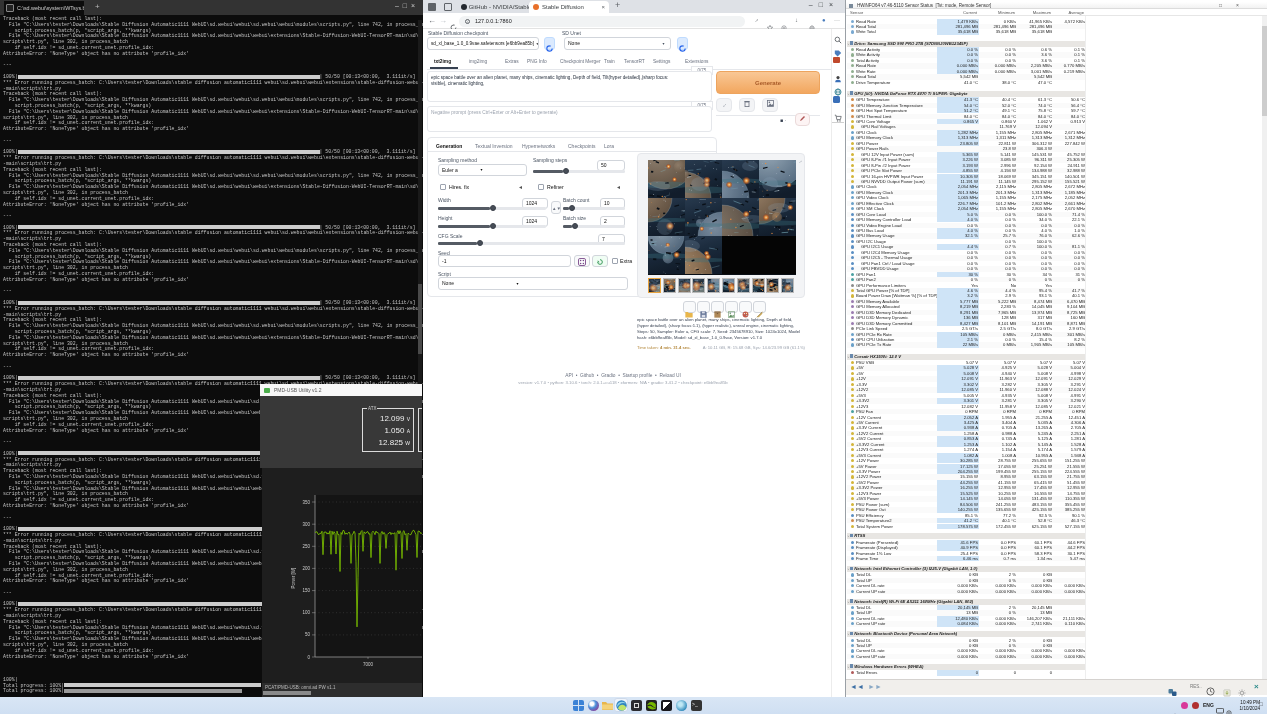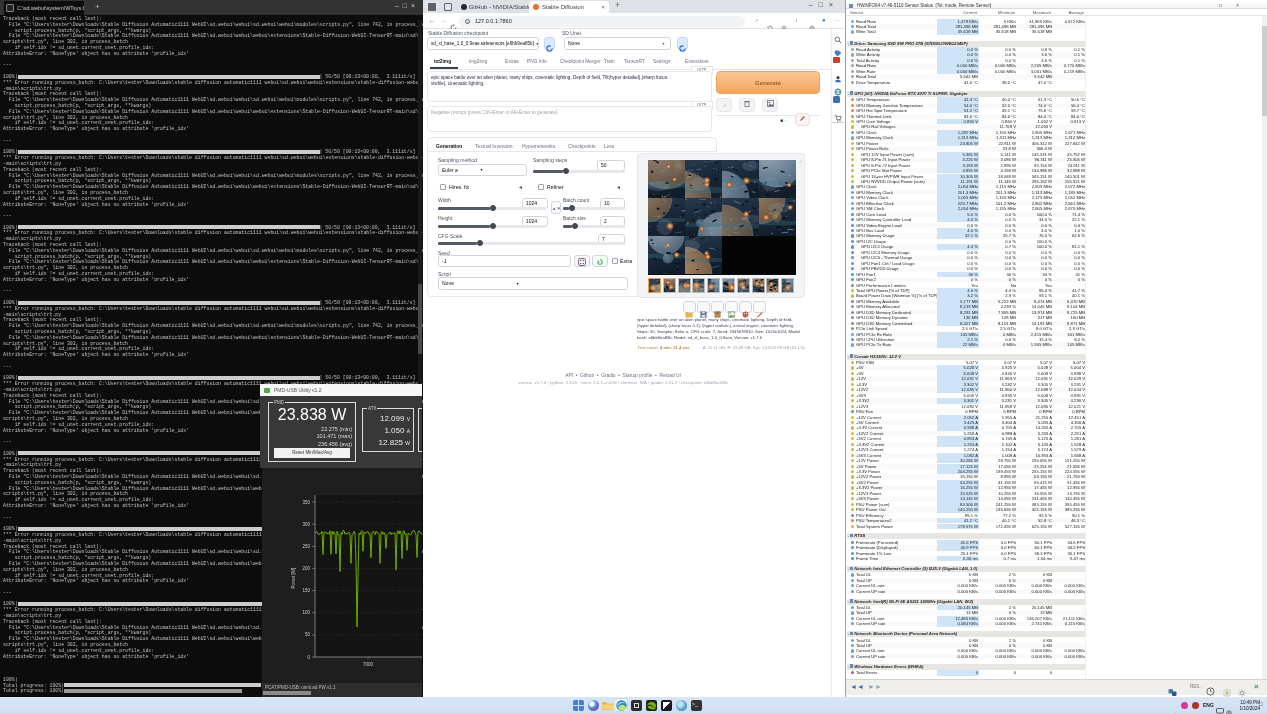--- a/index.html
+++ b/index.html
@@ -2377,26 +2377,20 @@
               <line x1="2" y1="8" x2="3.1" y2="6.9"></line>
               <line x1="6.9" y1="3.1" x2="8" y2="2"></line>
             </g>
           </svg></span>
  <span class="abs" style="left:408px;top:2px;color:#2a8a8a;font-size:8px;font-weight:bold">×</span>
 </div>
     </div>
 
 <div id="pmd" class="abs">
  <div id="pmdtitle"><span style="position:absolute;left:4px;top:3.5px;width:5.5px;height:5.5px;background:#4cae4c;border-radius:1px"></span>PMD-USB Utility v1.2</div>
- <div class="gb" style="left:8px;top:18px;width:88px;height:60px">
-   <div class="gblab">PMD</div>
-   <div style="position:absolute;left:0;top:3px;width:86px;text-align:center;color:#fff;font-size:16px;font-family:'Liberation Sans';">23.838 W</div>
-   <div style="position:absolute;right:3px;top:23px;color:#ddd;font-size:5.5px;text-align:right;line-height:7.3px">22.275 (min)<br>101.471 (max)<br>236.456 (avg)</div>
-   <div style="position:absolute;left:5px;bottom:3px;width:76px;height:10px;background:#f2f2f2;color:#333;font-size:4.6px;text-align:center;line-height:10px">Reset Min/Max/Avg</div>
- </div>
  <div class="gb" style="left:102px;top:24px;width:52px;height:44px">
    <div class="gblab">ATX</div>
    <div style="position:absolute;right:3px;top:4px;color:#eee;font-size:8px;text-align:right;line-height:12px">12.099 <span style="font-size:5px">V</span><br>1.050 <span style="font-size:5px">A</span><br>12.825 <span style="font-size:5px">W</span></div>
  </div>
  <div class="gb" style="left:158px;top:24px;width:20px;height:44px"></div>
 </div>
 
 <div id="graph" class="abs"><svg width="160" height="229" viewBox="0 0 160 229" xmlns="http://www.w3.org/2000/svg">
 <rect width="160" height="229" fill="#1e1e1e"></rect>
 <rect x="53" y="27" width="107" height="162" fill="#141414"></rect>

